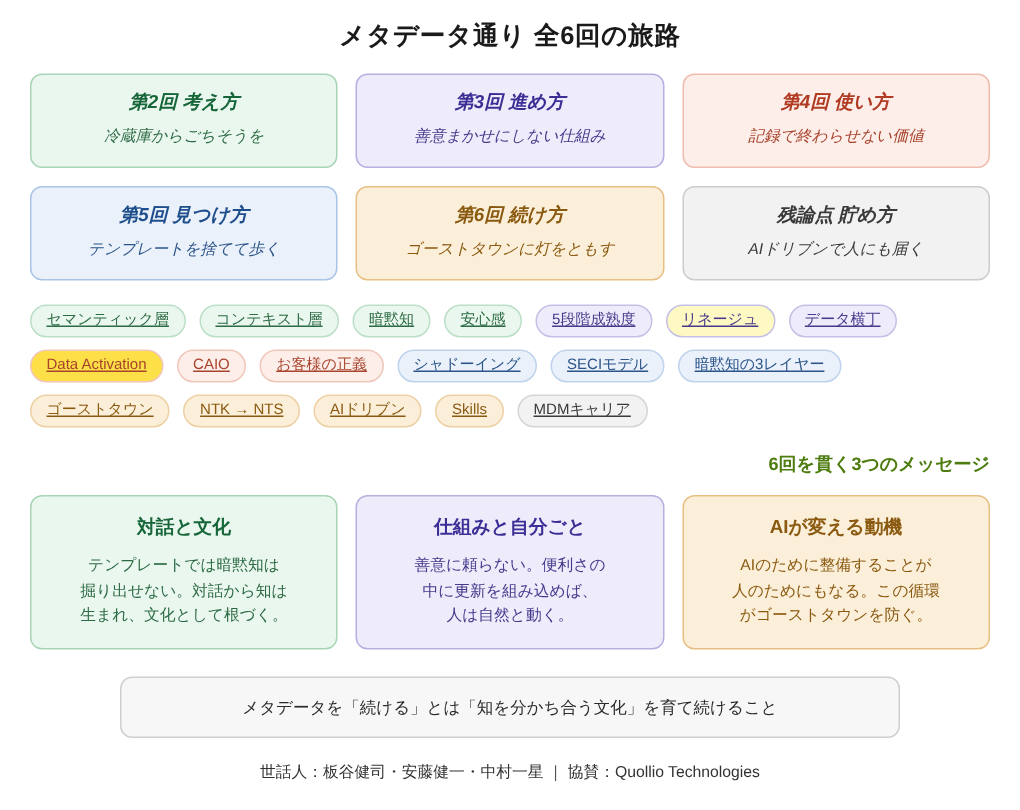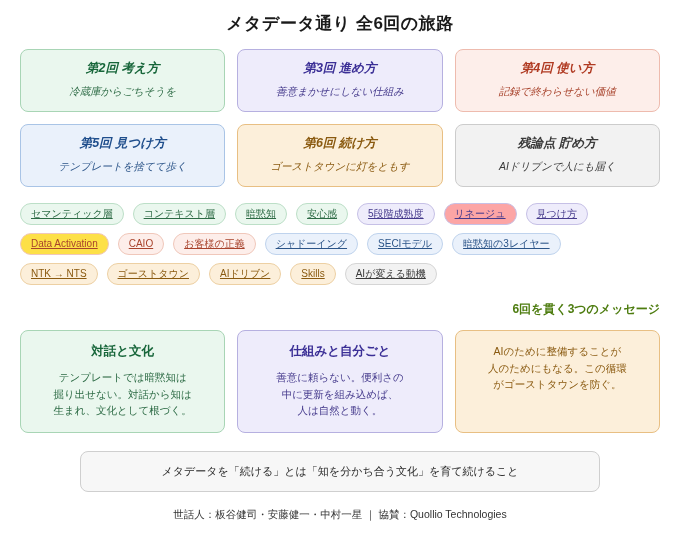--- a/index.html
+++ b/index.html
@@ -165,56 +165,57 @@
       </div>
     </div>
 
   <div class="tags" id="tag-cloud">
       <div class="tag-row">
         <span class="tag" style="background: rgb(234, 247, 238); border-color: rgb(188, 223, 199); color: rgb(45, 107, 69);">セマンティック層</span>
         <span class="tag" style="background: rgb(234, 247, 238); border-color: rgb(188, 223, 199); color: rgb(45, 107, 69);">コンテキスト層</span>
         <span class="tag" style="background: rgb(234, 247, 238); border-color: rgb(188, 223, 199); color: rgb(45, 107, 69);">暗黙知</span>
         <span class="tag" style="background: rgb(234, 247, 238); border-color: rgb(188, 223, 199); color: rgb(45, 107, 69);">安心感</span>
         <span class="tag" style="background: rgb(238, 236, 251); border-color: rgb(198, 192, 230); color: rgb(69, 58, 140);">5段階成熟度</span>
-        <span class="tag" style="background: #fca5a5; border-color: rgb(198, 192, 230); color: rgb(69, 58, 140); text-align: right;">リネージュ</span>
-        <span class="tag" style="background: rgb(238, 236, 251); border-color: rgb(198, 192, 230); color: rgb(69, 58, 140);">見つけ方</span>
+        <span class="tag" style="background: #fef9c3; border-color: rgb(198, 192, 230); color: rgb(69, 58, 140); text-align: right;">リネージュ</span>
+        <span class="tag" style="background: rgb(238, 236, 251); border-color: rgb(198, 192, 230); color: rgb(69, 58, 140);">データ横丁</span>
       </div>
       <div class="tag-row">
         <span class="tag" style="background: #fde047; border-color: rgb(240, 199, 186); color: rgb(168, 67, 44);">Data Activation</span>
         <span class="tag" style="background: rgb(253, 238, 234); border-color: rgb(240, 199, 186); color: rgb(168, 67, 44);">CAIO</span>
         <span class="tag" style="background: rgb(253, 238, 234); border-color: rgb(240, 199, 186); color: rgb(168, 67, 44);">お客様の正義</span>
         <span class="tag" style="background: rgb(234, 241, 251); border-color: rgb(191, 211, 237); color: rgb(43, 84, 136);">シャドーイング</span>
         <span class="tag" style="background: rgb(234, 241, 251); border-color: rgb(191, 211, 237); color: rgb(43, 84, 136);">SECIモデル</span>
         <span class="tag" style="background: rgb(234, 241, 251); border-color: rgb(191, 211, 237); color: rgb(43, 84, 136);">暗黙知の3レイヤー</span>
       </div>
       <div class="tag-row">
+        <span class="tag" style="background: rgb(252, 239, 218); border-color: rgb(237, 208, 163); color: rgb(138, 90, 16);">ゴーストタウン</span>
         <span class="tag" style="background: rgb(252, 239, 218); border-color: rgb(237, 208, 163); color: rgb(138, 90, 16);">NTK → NTS</span>
-        <span class="tag" style="background: rgb(252, 239, 218); border-color: rgb(237, 208, 163); color: rgb(138, 90, 16);">ゴーストタウン</span>
         <span class="tag" style="background: rgb(252, 239, 218); border-color: rgb(237, 208, 163); color: rgb(138, 90, 16);">AIドリブン</span>
         <span class="tag" style="background: rgb(252, 239, 218); border-color: rgb(237, 208, 163); color: rgb(138, 90, 16);">Skills</span>
-        <span class="tag" style="background: rgb(242, 242, 242); border-color: rgb(213, 213, 213); color: rgb(58, 58, 58);">AIが変える動機</span>
+        <span class="tag" style="background: rgb(242, 242, 242); border-color: rgb(213, 213, 213); color: rgb(58, 58, 58);">MDMキャリア</span>
       </div>
     </div>
 
   <div class="section-title">6回を貫く3つのメッセージ</div>
 
   <div class="msg-grid" id="message-grid">
       <div class="msg-card" style="background: rgb(234, 247, 238); border-color: rgb(168, 213, 181);">
         <div class="msg-title" style="color: rgb(23, 102, 58);">対話と文化</div>
         <div class="msg-desc" style="color: rgb(45, 107, 69); white-space: pre-line;">テンプレートでは暗黙知は
 掘り出せない。対話から知は
 生まれ、文化として根づく。</div>
       </div>
       <div class="msg-card" style="background: rgb(238, 236, 251); border-color: rgb(182, 176, 224);">
         <div class="msg-title" style="color: rgb(59, 47, 150);">仕組みと自分ごと</div>
         <div class="msg-desc" style="color: rgb(69, 58, 140); white-space: pre-line;">善意に頼らない。便利さの
 中に更新を組み込めば、
 人は自然と動く。</div>
       </div>
       <div class="msg-card" style="background: rgb(252, 239, 218); border-color: rgb(232, 191, 131);">
+        <div class="msg-title" style="color: rgb(138, 90, 16);">AIが変える動機</div>
         <div class="msg-desc" style="color: rgb(138, 90, 16); white-space: pre-line;">AIのために整備することが
 人のためにもなる。この循環
 がゴーストタウンを防ぐ。</div>
       </div>
     </div>
 
   <div class="banner-wrap">
     <div class="banner">メタデータを「続ける」とは「知を分かち合う文化」を育て続けること</div>
   </div>
 

